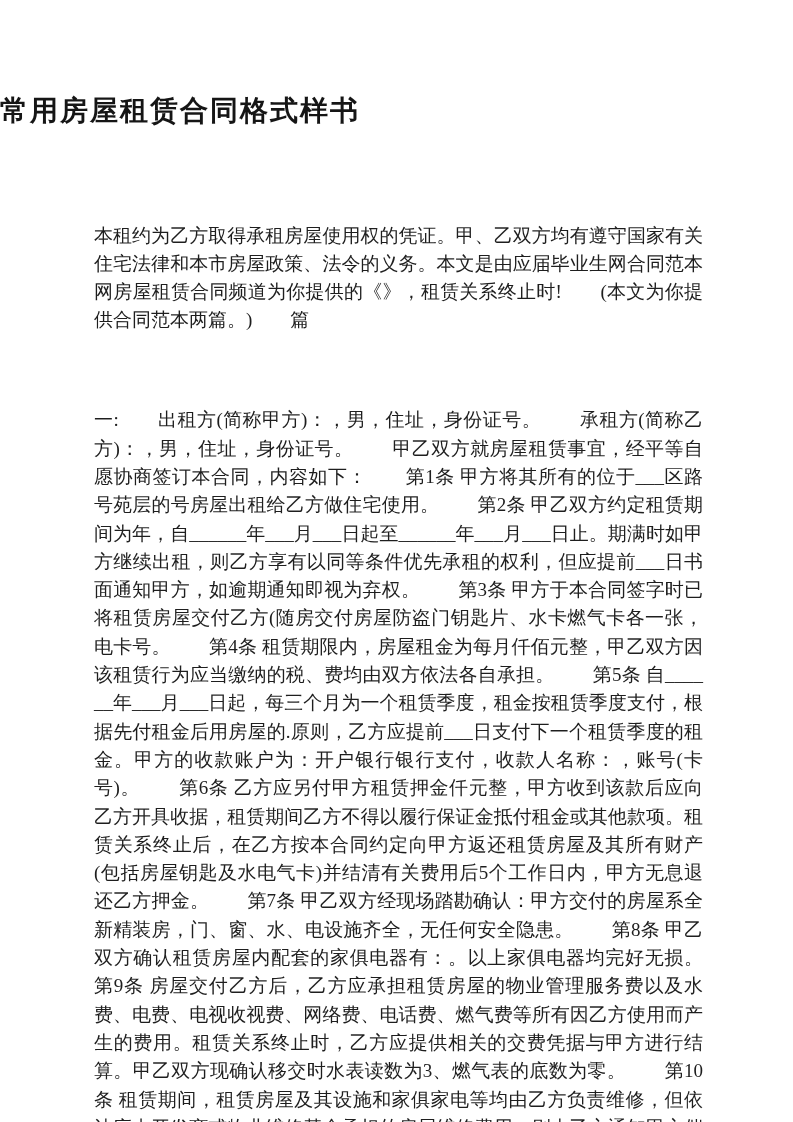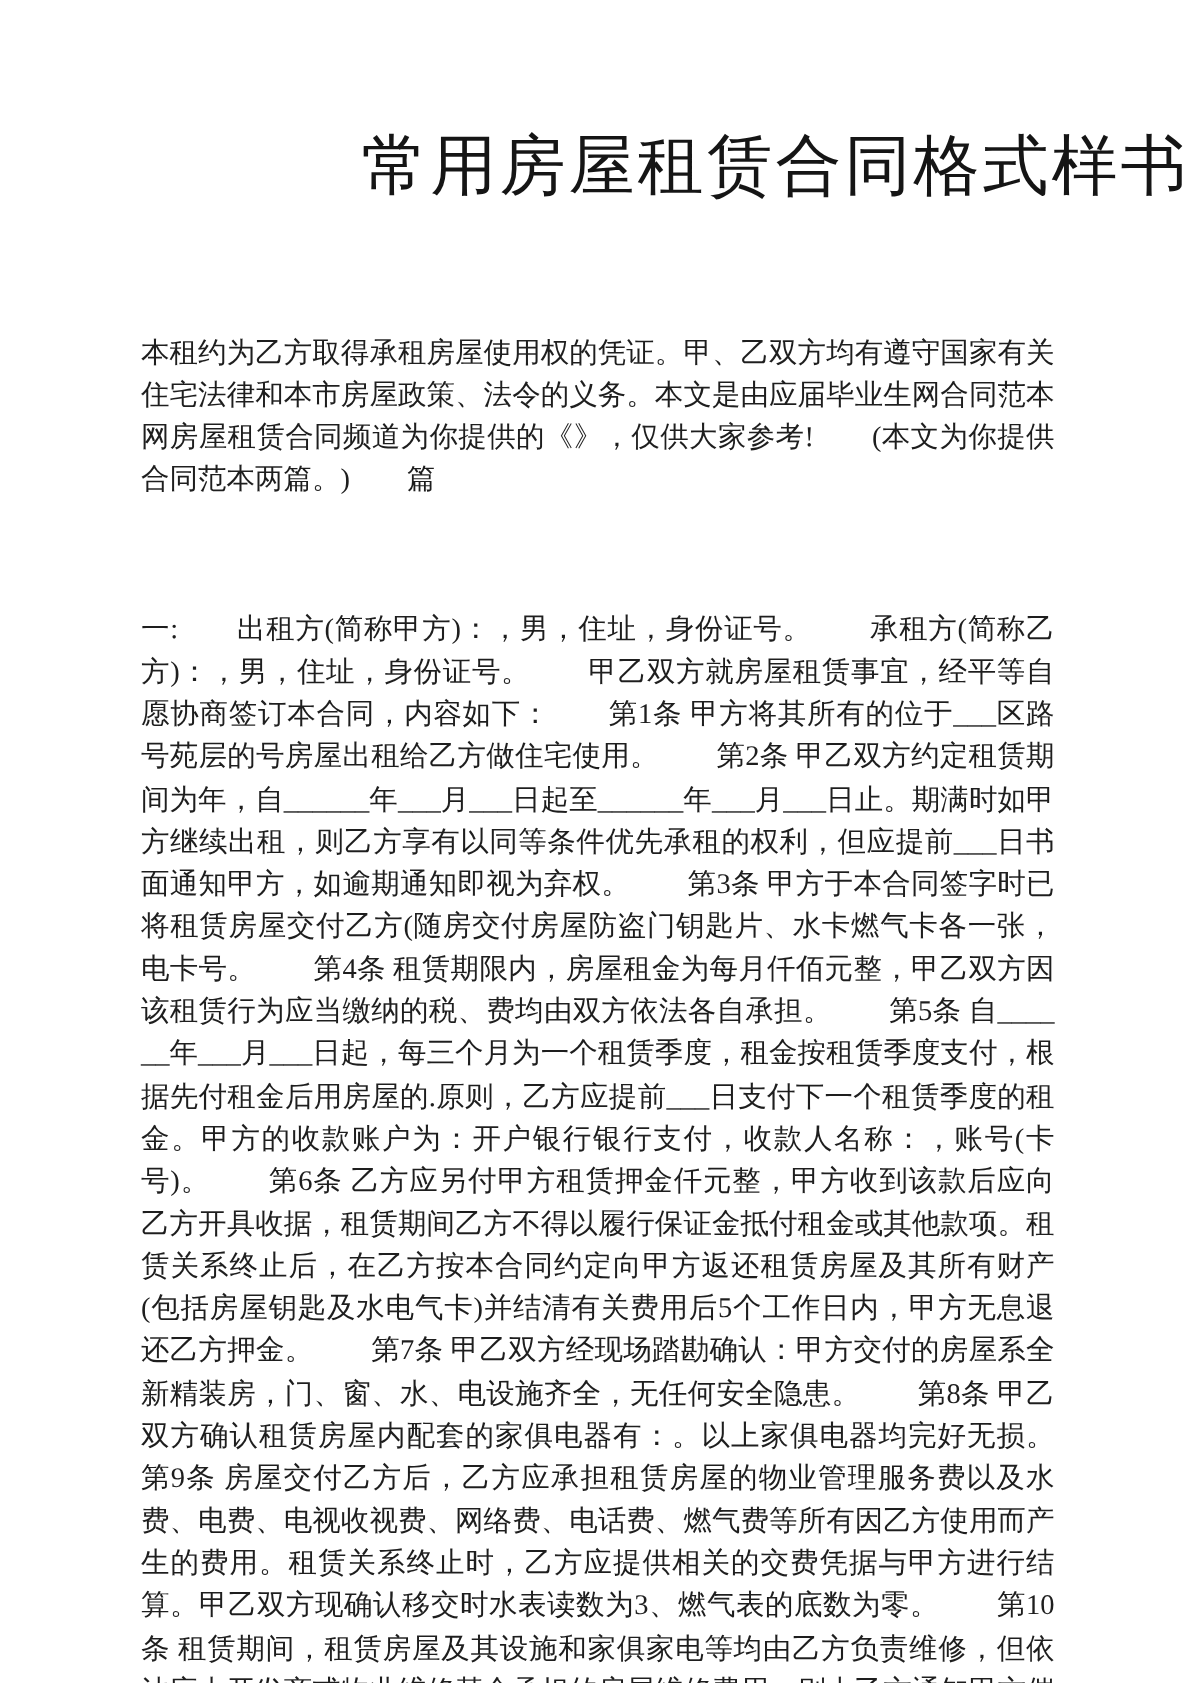--- a/index.html
+++ b/index.html
@@ -11,24 +11,24 @@
     position: relative;
     width: 793px;
     height: 1122px;
     background: #ffffff;
     overflow: hidden;
     font-family: "Liberation Serif", "DejaVu Serif", serif;
   }
   .doc-title {
     margin: 0;
     padding-top: 93px;
-    text-align: right;
-    font-size: 44px;
+    text-align: left;
+    font-size: 28px;
     line-height: 36px;
-    font-weight: 400;
+    font-weight: 700;
     letter-spacing: 2px;
     color: #151515;
   }
   .doc-content {
     margin: 36px 90px 0 94px;
     color: #1e1e1e;
     font-size: 19px;
     line-height: 28.3px;
     text-align: justify;
     white-space: pre-wrap;
@@ -37,16 +37,16 @@
   .doc-content p {
     margin: 0 0 15px 0;
   }
 </style>
 </head>
 <body>
 
 <div class="page">
   <h1 class="doc-title">常用房屋租赁合同格式样书</h1>
   <div class="doc-content">
-    <p>本租约为乙方取得承租房屋使用权的凭证。甲、乙双方均有遵守国家有关住宅法律和本市房屋政策、法令的义务。本文是由应届毕业生网合同范本网房屋租赁合同频道为你提供的《》，仅供大家参考!　　(本文为你提供合同范本两篇。)　　篇</p>
+    <p>本租约为乙方取得承租房屋使用权的凭证。甲、乙双方均有遵守国家有关住宅法律和本市房屋政策、法令的义务。本文是由应届毕业生网合同范本网房屋租赁合同频道为你提供的《》，租赁关系终止时!　　(本文为你提供合同范本两篇。)　　篇</p>
     <p>一:　　出租方(简称甲方)：，男，住址，身份证号。　　承租方(简称乙方)：，男，住址，身份证号。　　甲乙双方就房屋租赁事宜，经平等自愿协商签订本合同，内容如下：　　第1条 甲方将其所有的位于___区路号苑层的号房屋出租给乙方做住宅使用。　　第2条 甲乙双方约定租赁期间为年，自______年___月___日起至______年___月___日止。期满时如甲方继续出租，则乙方享有以同等条件优先承租的权利，但应提前___日书面通知甲方，如逾期通知即视为弃权。　　第3条 甲方于本合同签字时已将租赁房屋交付乙方(随房交付房屋防盗门钥匙片、水卡燃气卡各一张，电卡号。　　第4条 租赁期限内，房屋租金为每月仟佰元整，甲乙双方因该租赁行为应当缴纳的税、费均由双方依法各自承担。　　第5条 自______年___月___日起，每三个月为一个租赁季度，租金按租赁季度支付，根据先付租金后用房屋的.原则，乙方应提前___日支付下一个租赁季度的租金。甲方的收款账户为：开户银行银行支付，收款人名称：，账号(卡号)。　　第6条 乙方应另付甲方租赁押金仟元整，甲方收到该款后应向　　乙方开具收据，租赁期间乙方不得以履行保证金抵付租金或其他款项。租赁关系终止后，在乙方按本合同约定向甲方返还租赁房屋及其所有财产(包括房屋钥匙及水电气卡)并结清有关费用后5个工作日内，甲方无息退还乙方押金。　　第7条 甲乙双方经现场踏勘确认：甲方交付的房屋系全新精装房，门、窗、水、电设施齐全，无任何安全隐患。　　第8条 甲乙双方确认租赁房屋内配套的家俱电器有：。以上家俱电器均完好无损。　　第9条 房屋交付乙方后，乙方应承担租赁房屋的物业管理服务费以及水费、电费、电视收视费、网络费、电话费、燃气费等所有因乙方使用而产生的费用。租赁关系终止时，乙方应提供相关的交费凭据与甲方进行结算。甲乙双方现确认移交时水表读数为3、燃气表的底数为零。　　第10条 租赁期间，租赁房屋及其设施和家俱家电等均由乙方负责维修，但依法应由开发商或物业维修基金承担的房屋维修费用，则由乙方通知甲方催告开发商维修或由甲方申请物业维修基金承担维修费用。　　第11条 租赁期间，乙方未经甲方书面同意不得对租赁房屋进行装修、改造。经甲方同意的装修、改造在租赁关系终止时，已形成附合的装修物归甲方所有。　　第12条 乙方不得利用租赁房屋从事任何违法犯罪活动，并对自己在租赁房屋内所实施的所有行为承担相应的法律责任。　　第13条 租赁关系终</p>
   </div>
 </div>
 
 </body></html>

